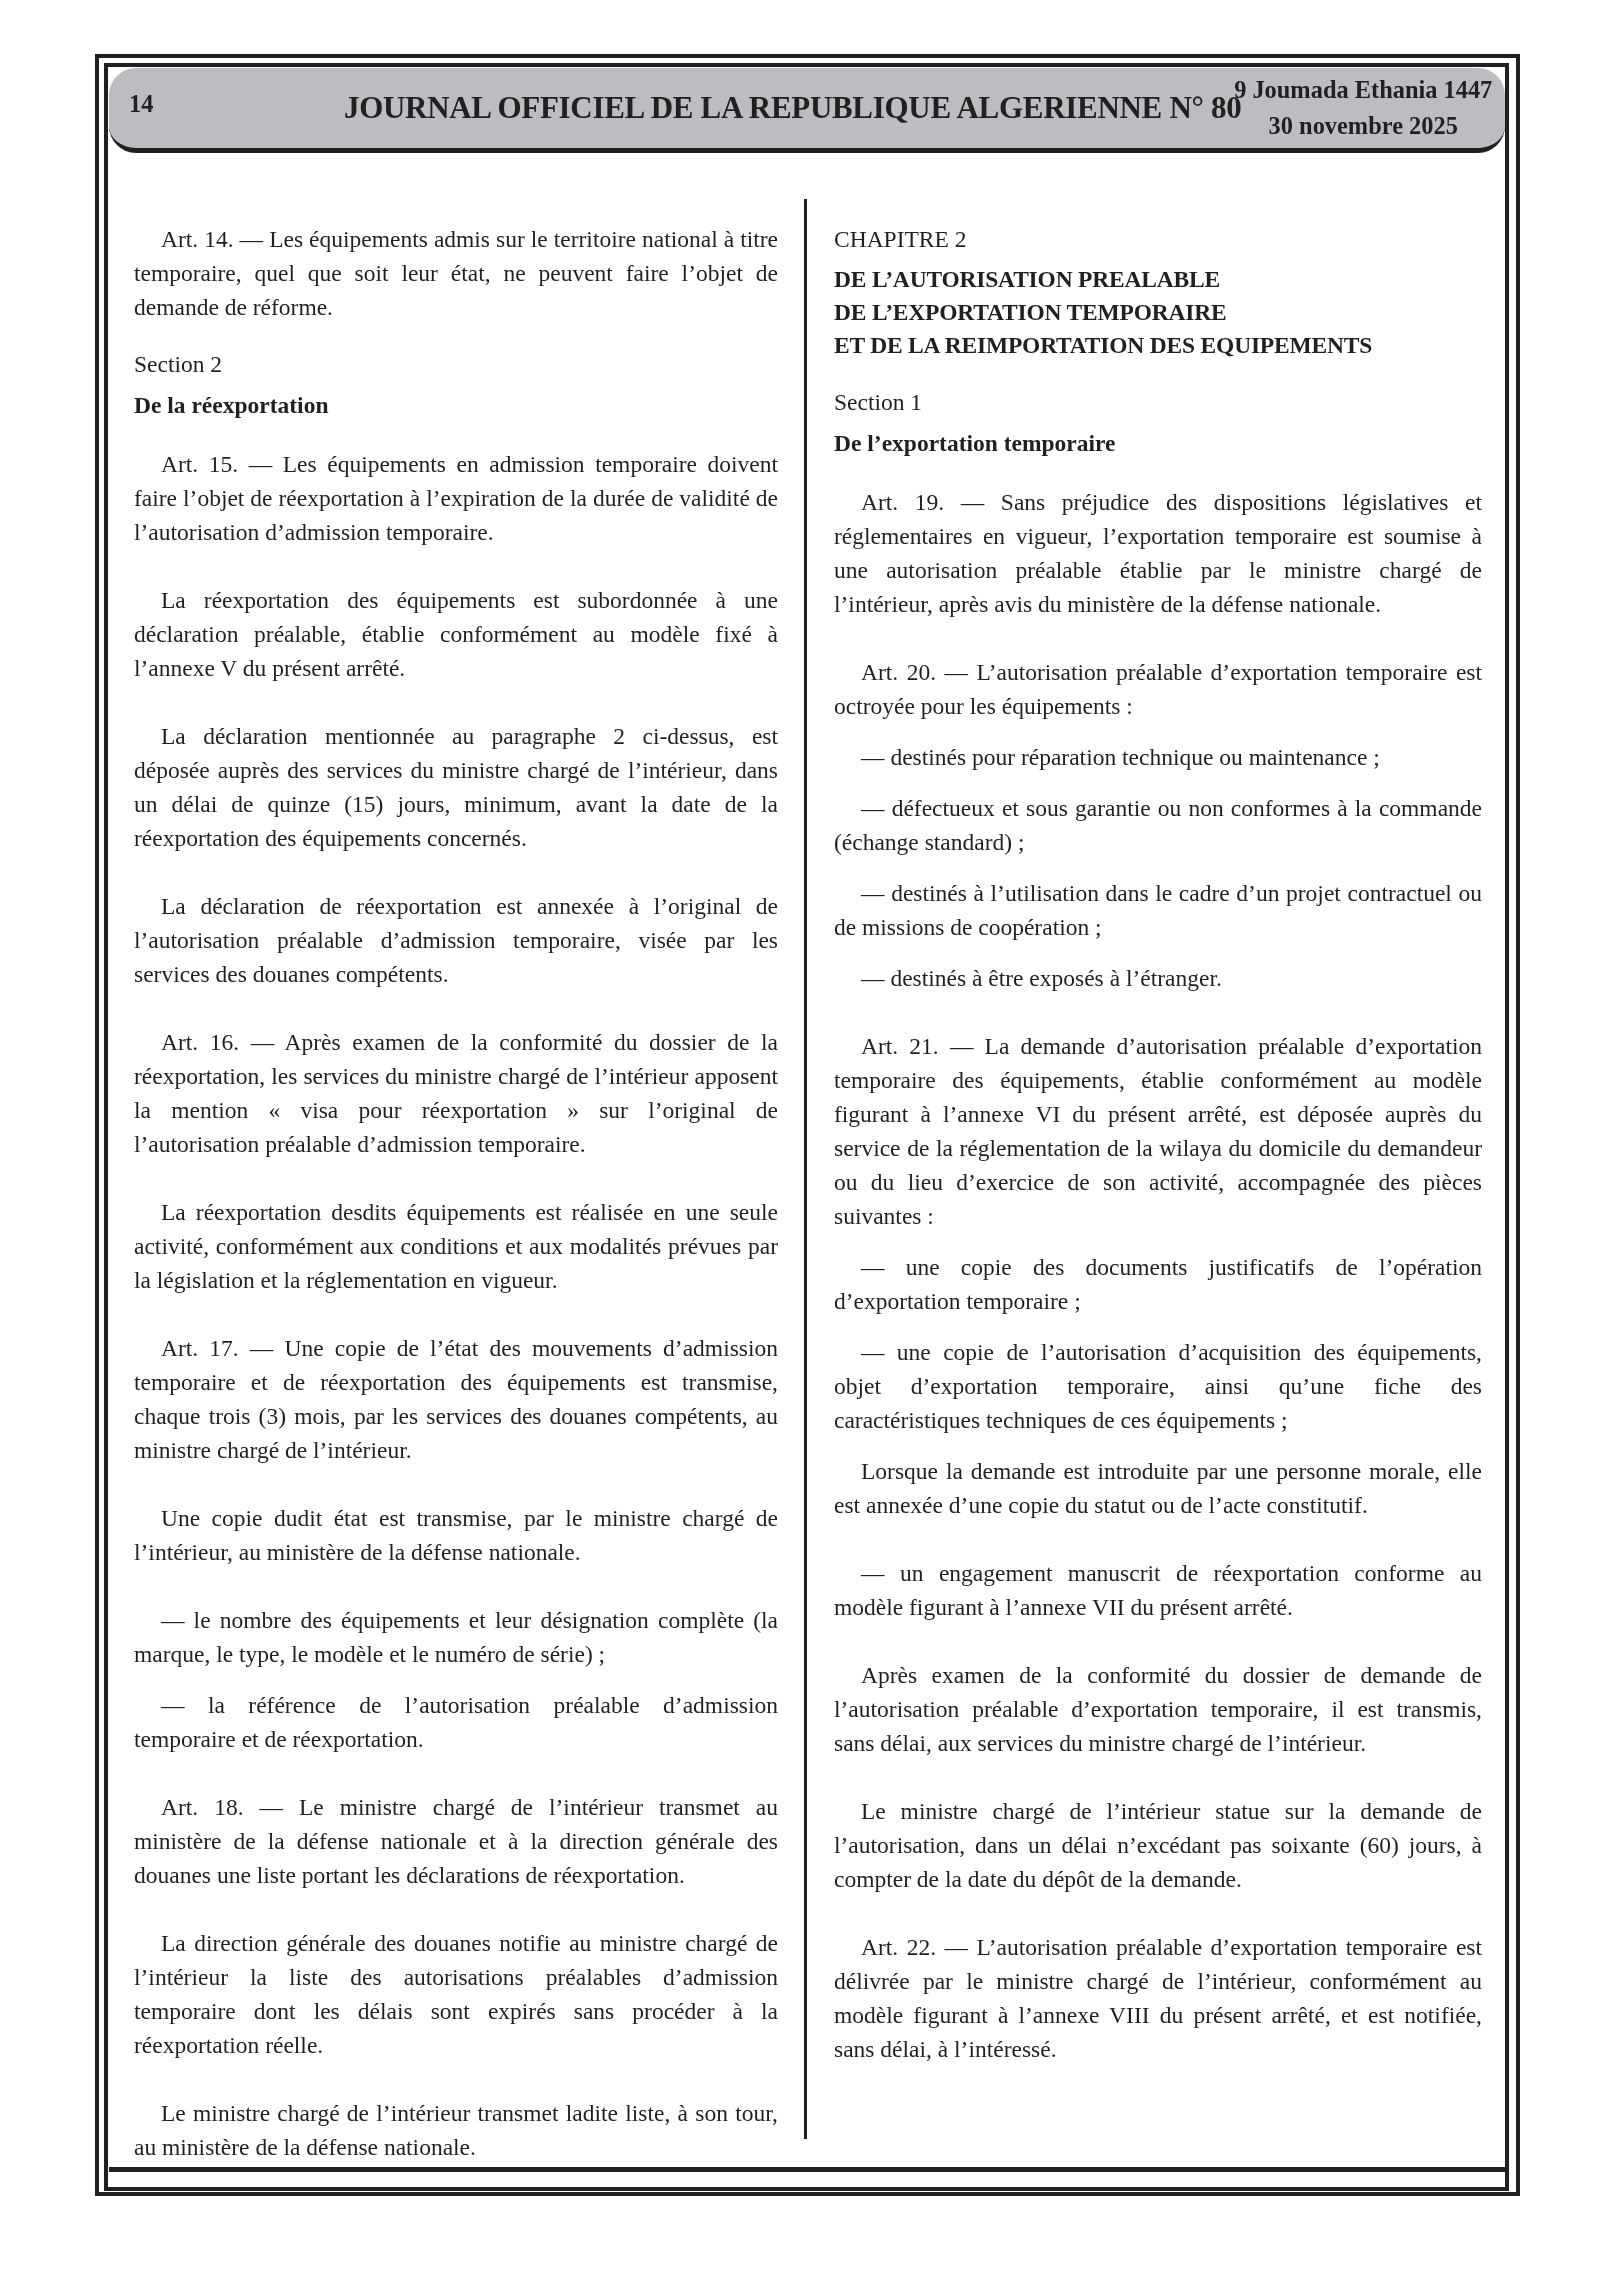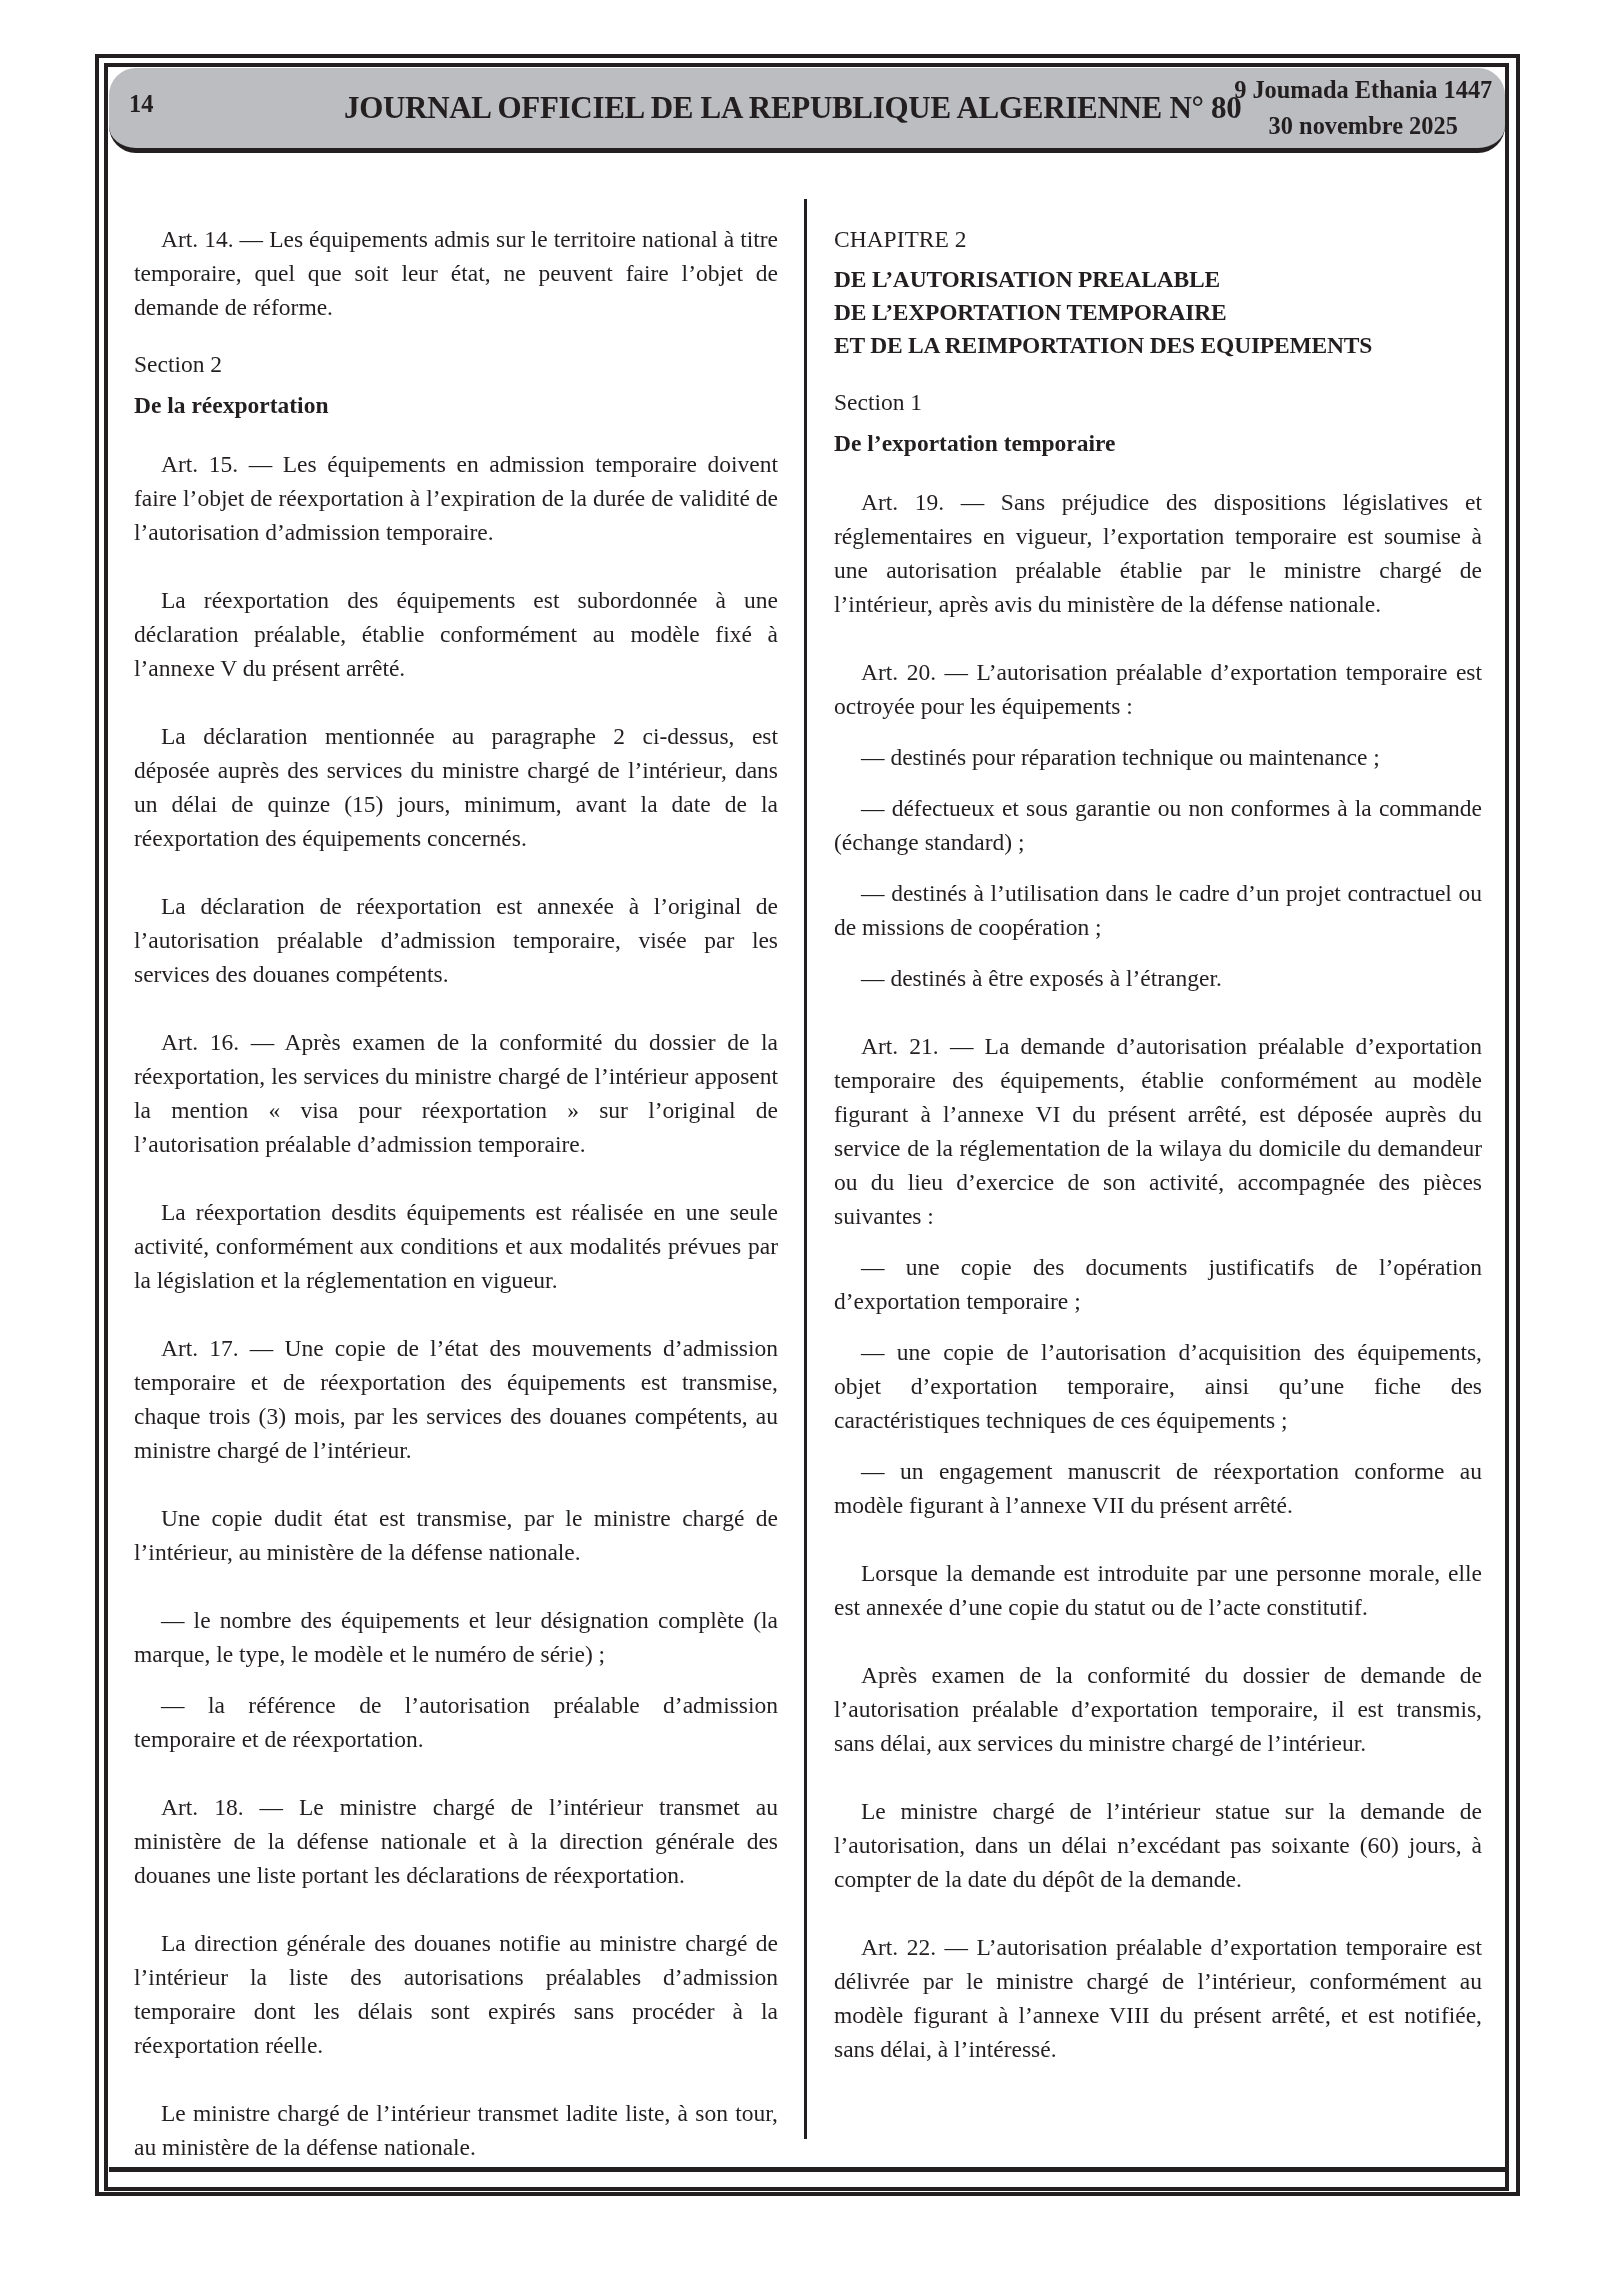--- a/index.html
+++ b/index.html
@@ -77,21 +77,21 @@
   <p class="center bold sec-sub">De l’exportation temporaire</p>
   <p class="p gap">Art. 19. — Sans préjudice des dispositions législatives et réglementaires en vigueur, l’exportation temporaire est soumise à une autorisation préalable établie par le ministre chargé de l’intérieur, après avis du ministère de la défense nationale.</p>
   <p class="p">Art. 20. — L’autorisation préalable d’exportation temporaire est octroyée pour les équipements :</p>
   <p class="p">— destinés pour réparation technique ou maintenance ;</p>
   <p class="p">— défectueux et sous garantie ou non conformes à la commande (échange standard) ;</p>
   <p class="p">— destinés à l’utilisation dans le cadre d’un projet contractuel ou de missions de coopération ;</p>
   <p class="p gap">— destinés à être exposés à l’étranger.</p>
   <p class="p">Art. 21. — La demande d’autorisation préalable d’exportation temporaire des équipements, établie conformément au modèle figurant à l’annexe VI du présent arrêté, est déposée auprès du service de la réglementation de la wilaya du domicile du demandeur ou du lieu d’exercice de son activité, accompagnée des pièces suivantes :</p>
   <p class="p">— une copie des documents justificatifs de l’opération d’exportation temporaire ;</p>
   <p class="p">— une copie de l’autorisation d’acquisition des équipements, objet d’exportation temporaire, ainsi qu’une fiche des caractéristiques techniques de ces équipements ;</p>
+  <p class="p gap">Lorsque la demande est introduite par une personne morale, elle est annexée d’une copie du statut ou de l’acte constitutif.</p>
   <p class="p gap">— un engagement manuscrit de réexportation conforme au modèle figurant à l’annexe VII du présent arrêté.</p>
-  <p class="p gap">Lorsque la demande est introduite par une personne morale, elle est annexée d’une copie du statut ou de l’acte constitutif.</p>
   <p class="p gap">Après examen de la conformité du dossier de demande de l’autorisation préalable d’exportation temporaire, il est transmis, sans délai, aux services du ministre chargé de l’intérieur.</p>
   <p class="p gap">Le ministre chargé de l’intérieur statue sur la demande de l’autorisation, dans un délai n’excédant pas soixante (60) jours, à compter de la date du dépôt de la demande.</p>
   <p class="p">Art. 22. — L’autorisation préalable d’exportation temporaire est délivrée par le ministre chargé de l’intérieur, conformément au modèle figurant à l’annexe VIII du présent arrêté, et est notifiée, sans délai, à l’intéressé.</p>
 </div>
 
 <div class="footer-bar"></div>
 
 
 </body></html>

